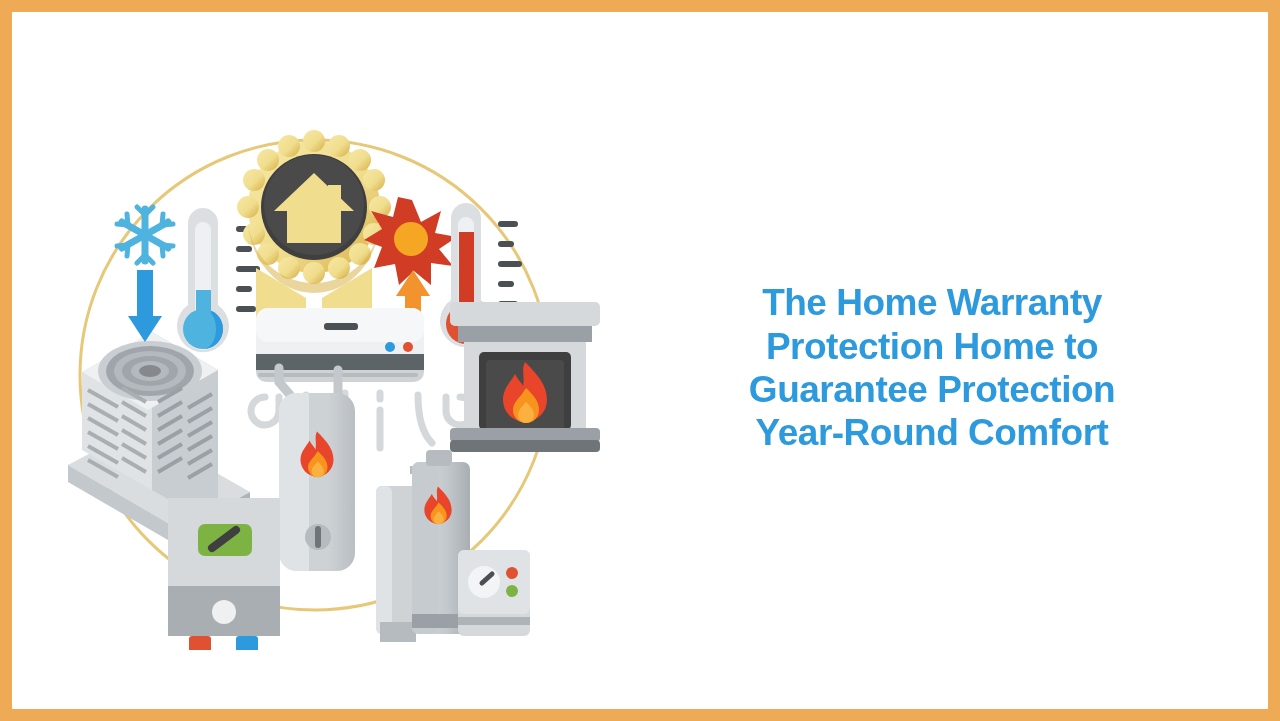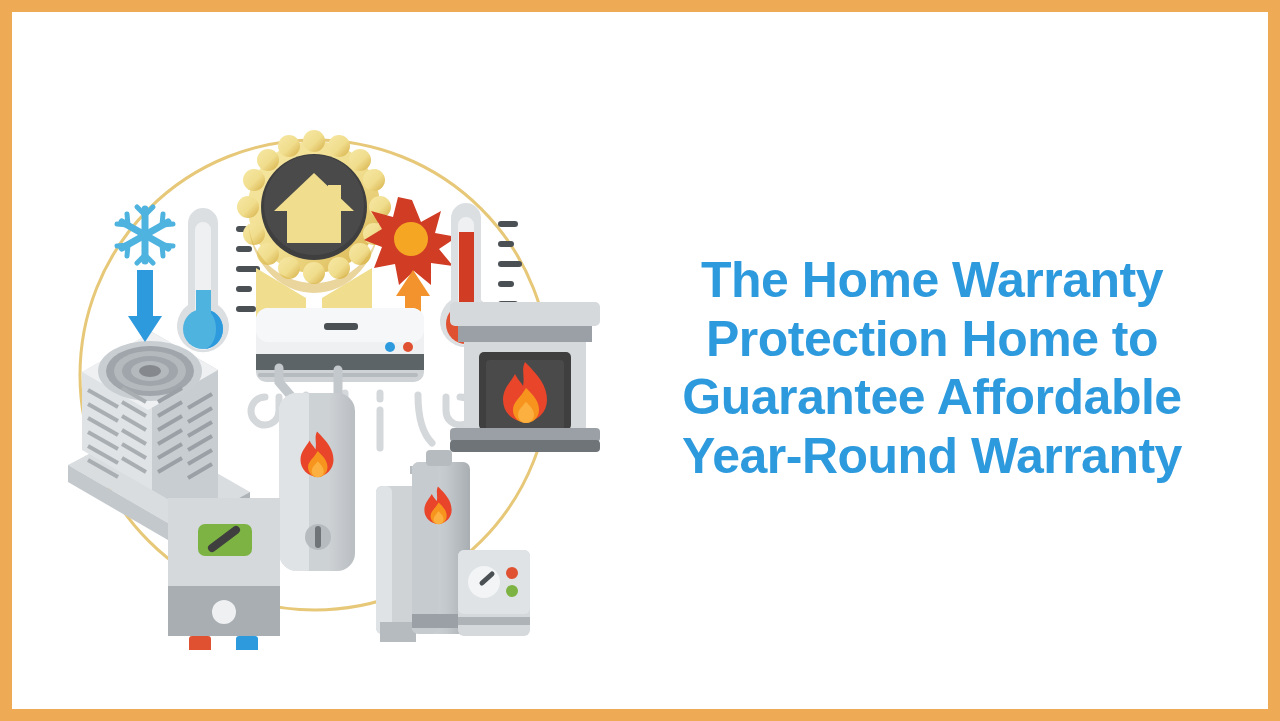--- a/index.html
+++ b/index.html
@@ -59,21 +59,21 @@
     flex-direction: column;
     align-items: center;
     justify-content: center;
   }
   .headline {
     margin: 0;
     text-align: center;
     color: #2e9ade;
     font-family: "Liberation Sans", sans-serif;
     font-weight: bold;
-    font-size: 50px;
+    font-size: 37px;
     line-height: 1.17;
     letter-spacing: -0.5px;
     width: 100%;
   }
   .headline .ln { display: block; }
 </style>
 </head>
 <body>
 
 <div id="canvas">
@@ -359,19 +359,19 @@
           <rect x="398" y="527" width="72" height="8" fill="#aeb3b7"></rect>
         </g>
 
       </svg>
     </div>
 
     <div class="headline-wrap">
       <h1 class="headline">
         <span class="ln">The Home Warranty</span>
         <span class="ln">Protection Home to</span>
-        <span class="ln">Guarantee Affordable</span>
-        <span class="ln">Year-Round Warranty</span>
+        <span class="ln">Guarantee Protection</span>
+        <span class="ln">Year-Round Comfort</span>
       </h1>
     </div>
 
   </div>
 </div>
 
 </body></html>

